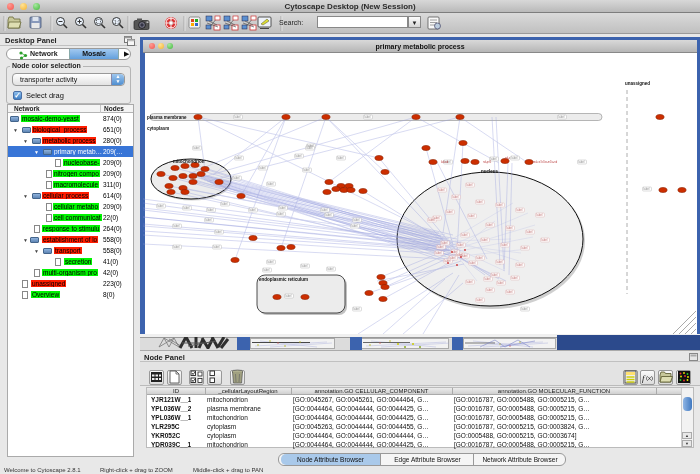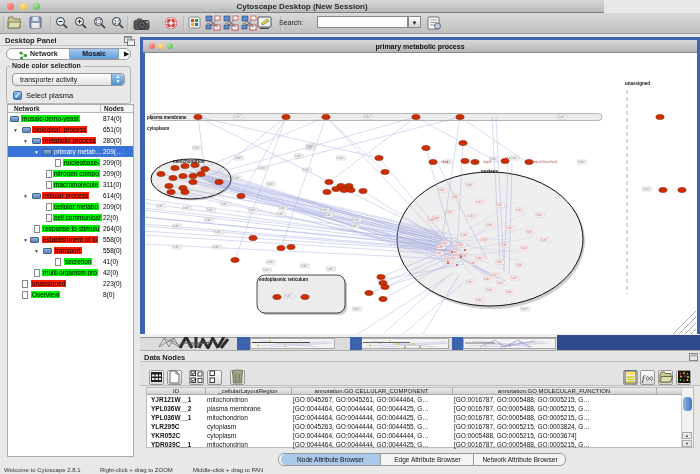--- a/index.html
+++ b/index.html
@@ -1,20 +1,20 @@
 <!DOCTYPE html>
 <html><head>
 <meta charset="utf-8">
 <style>
 * { margin:0; padding:0; box-sizing:border-box; }
 html,body { width:700px; height:474px; overflow:hidden; }
 body { font-family:"Liberation Sans", sans-serif; background:#e8e8e8; position:relative; }
 .abs { position:absolute; }
 
-#titlebar { left:0; top:0; width:604px; height:13px;
+#titlebar { left:0; top:0; width:700px; height:13px;
   background:linear-gradient(#d8d8d8,#b9b9b9); border-bottom:1px solid #7d7d7d; }
 #titlebar .t { width:100%; text-align:center; font-size:8px; font-weight:bold; color:#2a2a2a; top:2px; position:absolute;}
 .light { width:7px; height:7px; border-radius:50%; top:3px; position:absolute; }
 
 #toolbar { left:0; top:13px; width:700px; height:21px;
   background:linear-gradient(#dadada,#c0c0c0); border-bottom:1px solid #9a9a9a; }
 #searchlbl { left:279px; top:19px; font-size:7px; color:#222; position:absolute;}
 #searchbox { left:317px; top:16px; width:91px; height:12px; background:#fff; border:1px solid #888; position:absolute;}
 #searchdrop { left:408px; top:16px; width:13px; height:12px; background:linear-gradient(#fdfdfd,#d5d5d5); border:1px solid #888; position:absolute; font-size:6px; text-align:center; line-height:12px; color:#222;}
 
@@ -201,21 +201,21 @@
   <div id="tab-mosaic">Mosaic</div>
   <div id="tab-arrow">▶</div>
 </div>
 <div class="abs" id="groupbox"></div>
 <div id="grouplbl">Node color selection</div>
 <div class="abs" id="dropdown">
     <div class="t">transporter activity</div>
     <div id="dropcap">▲<br>▼</div>
   </div>
 <div class="abs" id="checkbox">✓</div>
-<div id="checklbl">Select plasma</div>
+<div id="checklbl">Select drag</div>
 <div class="abs" id="tree">
   <div id="treehdr">
       <div class="n1">Network</div>
       <div class="n2">Nodes</div>
       <div style="position:absolute;left:92px;top:0;width:1px;height:8px;background:#c5c5c5;"></div>
     </div>
   <div class="trow" style="top:8px;">
       <div class="folder" style="left:2px;"></div>
       <div class="lbl g" style="left:13px;">mosaic-demo-yeast</div>
       <div class="num">874(0)</div>
@@ -728,21 +728,21 @@
 </svg>
 <svg style="position:absolute;left:255px;top:7px;" width="30" height="9" xmlns="http://www.w3.org/2000/svg">
 <circle cx="3" cy="3" r="1" fill="#cc0"></circle>
       <circle cx="10" cy="6" r="1" fill="#8a2"></circle>
       <circle cx="18" cy="3" r="1" fill="#cc0"></circle>
       <circle cx="25" cy="6" r="1" fill="#8a2"></circle>
     </svg>
 </div>
 
 <div class="abs" id="dpbar">
-    <div class="t">Data Nodes</div>
+    <div class="t">Node Panel</div>
     <svg style="position:absolute;left:549px;top:2px;" width="9" height="8" xmlns="http://www.w3.org/2000/svg">
       <rect x="0.5" y="0.5" width="8" height="7" fill="none" stroke="#888"></rect>
       <rect x="1.5" y="1.5" width="6" height="2" fill="#aaa"></rect>
     </svg>
   </div>
 <div class="abs" id="dptool">
 <div class="dbtn" style="left:9px;"></div>
 <div class="dbtn" style="left:27px;"></div>
 <div class="dbtn" style="left:49px;"></div>
 <div class="dbtn" style="left:67px;"></div>

